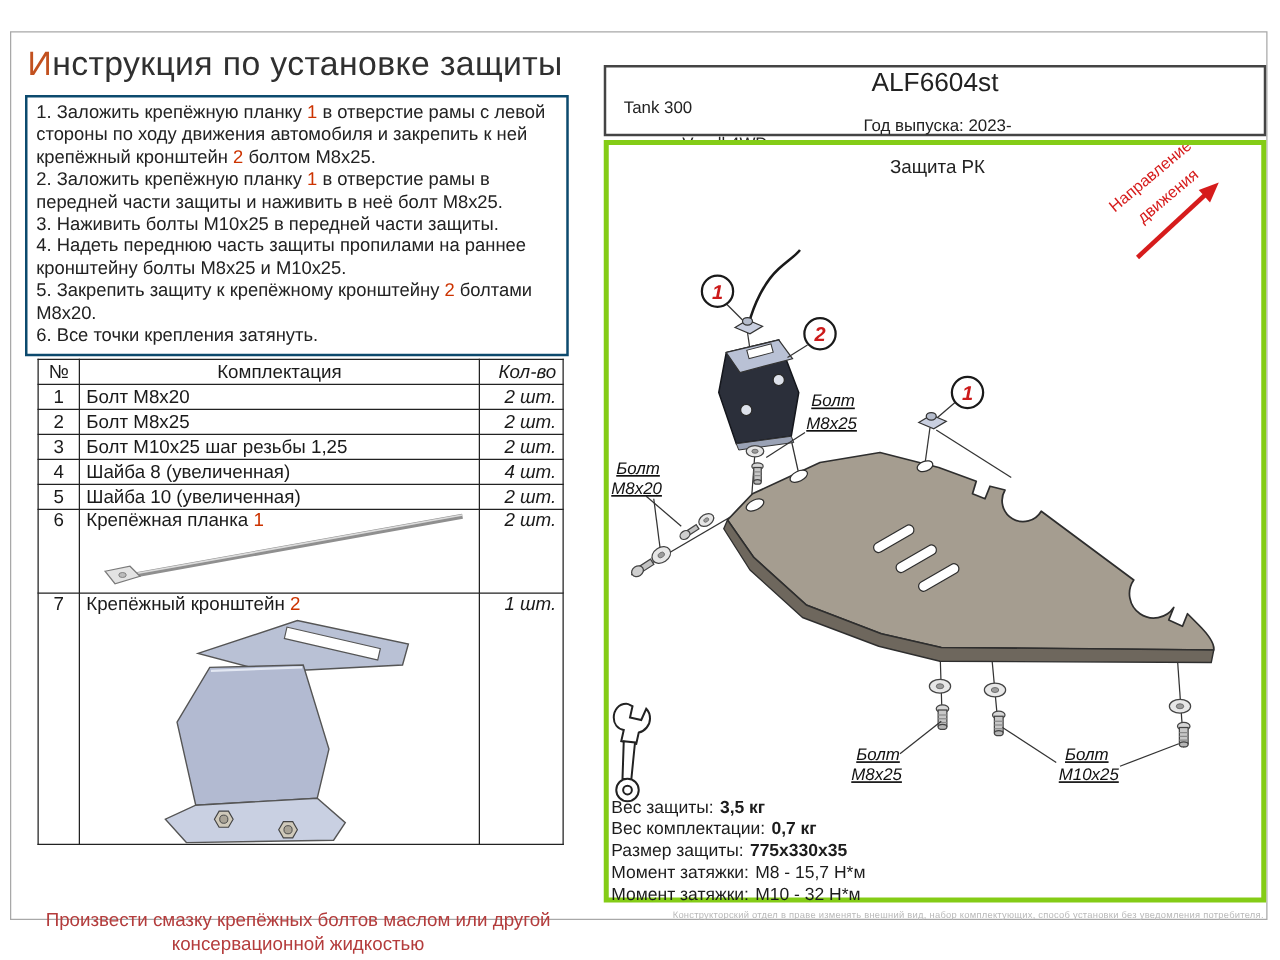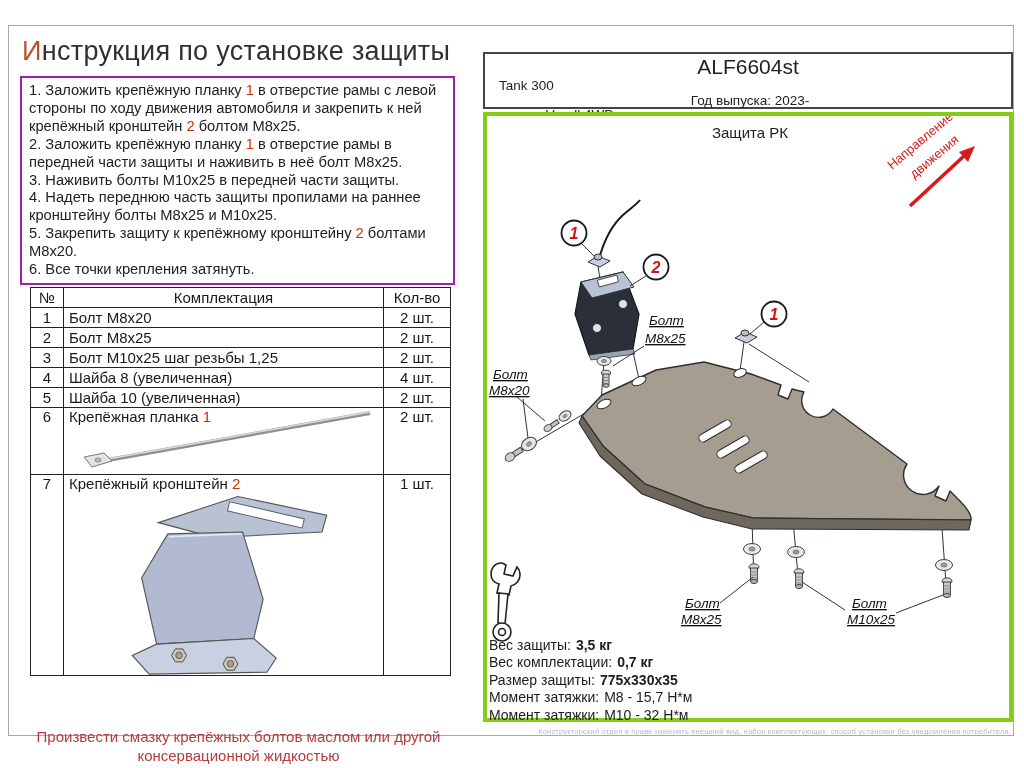--- a/index.html
+++ b/index.html
@@ -9,28 +9,28 @@
     font-family:"Liberation Sans", sans-serif; color:#1a1a1a; overflow:hidden;
   }
   .page-border { position:absolute; left:8px; top:25px; width:1006px; height:711px;
     border:1px solid #a8a8a8; background:#fff; }
 
   
   .title { position:absolute; left:22px; top:36px; font-size:27px; color:#303030; letter-spacing:.3px; white-space:nowrap; }
   .title .lead { color:#c2511f; }
 
   .instr-box { position:absolute; left:20px; top:76px; width:435px; height:209px;
-    border:2px solid #a21caf; padding:4px 7px; font-size:14.7px; line-height:17.9px; color:#222; }
+    border:2px solid #0c4a6e; padding:4px 7px; font-size:14.7px; line-height:17.9px; color:#222; }
   .red { color:#cc3300; }
 
   table.parts { position:absolute; left:30px; top:287px; border-collapse:collapse; table-layout:fixed; }
   table.parts th, table.parts td { border:1.4px solid #222; font-size:15px; font-weight:normal; padding:0 5px; height:20px; }
   .c-num  { width:33px;  text-align:center; }
   .c-name { width:320px; text-align:left; padding-left:8px; position:relative; }
-  .c-qty  { width:67px;  text-align:center; }
+  .c-qty  { width:67px;  text-align:right;font-style:italic; }
   tr.row-strip td   { height:67px;  vertical-align:top; }
   tr.row-bracket td { height:201px; vertical-align:top; }
   .cell-art { position:absolute; pointer-events:none; }
   .art-strip { left:0; top:0; }
   .art-bracket { left:28px; top:14px; }
 
   .note { position:absolute; left:20px; top:683px; width:437px; text-align:center;
     color:#b43c3c; font-size:15px; line-height:19px;margin-top:44px; }
 
   

